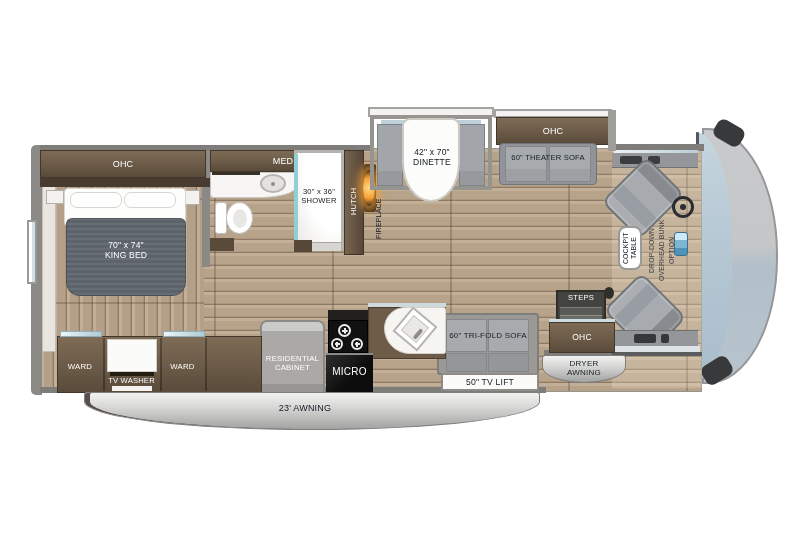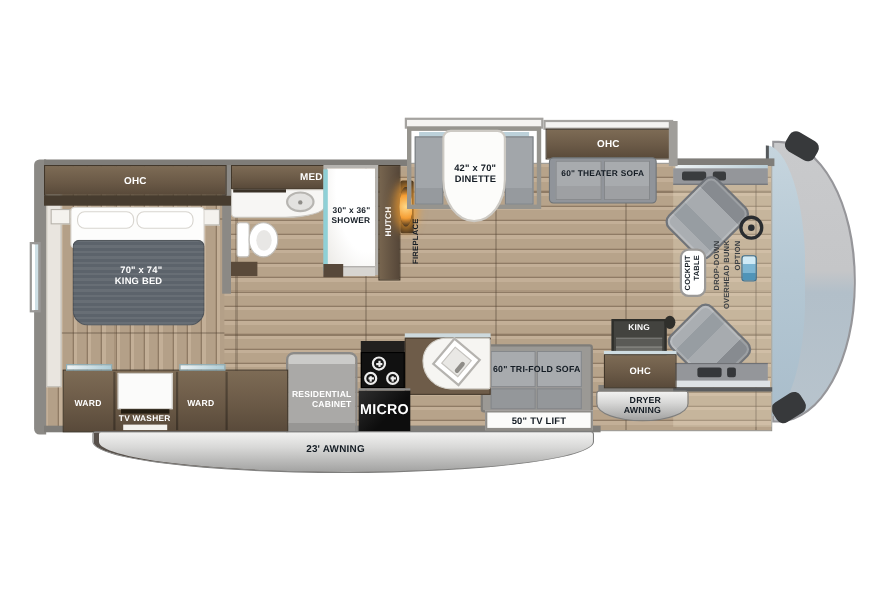--- a/index.html
+++ b/index.html
@@ -1,20 +1,20 @@
 <!DOCTYPE html>
 <html><head>
 <meta charset="utf-8">
 <style>
   html,body{margin:0;padding:0;background:#ffffff;}
   #stage{position:relative;width:800px;height:545px;background:#fff;overflow:hidden;
          font-family:"Liberation Sans",sans-serif;}
   .abs{position:absolute;}
   .lbl{position:absolute;display:flex;align-items:center;justify-content:center;
-       text-align:right;font-weight:bold;letter-spacing:.2px;line-height:1.18;
+       text-align:center;font-weight:normal;letter-spacing:.2px;line-height:1.18;
        white-space:pre-line;color:#fff;pointer-events:none;}
   .dk{color:#131b23;}
   .vt{writing-mode:vertical-rl;transform:rotate(180deg);}
   .wood{background:
     repeating-linear-gradient(90deg,rgba(0,0,0,0) 0 55px,rgba(73,59,45,.28) 55px 57px,rgba(0,0,0,0) 57px 118px),
     repeating-linear-gradient(180deg,#c3af97 0 3px,#b7a38a 3px 11px,#ab967e 11px 12px,#8f7b65 12px 13px);}
   .woodv{background:
     repeating-linear-gradient(180deg,rgba(0,0,0,0) 0 48px,rgba(73,59,45,.28) 48px 50px,rgba(0,0,0,0) 50px 104px),
     repeating-linear-gradient(90deg,#c3af97 0 3px,#b4a088 3px 11px,#a8937b 11px 12px,#8f7b65 12px 13px);}
   .brown{background:linear-gradient(180deg,#7d6b55 0%,#6b5a47 55%,#594a3a 100%);
@@ -150,21 +150,21 @@
 OPTION</div>
   <div class="abs" style="left:612px;top:330px;width:86px;height:16px;background:#94969a;border-top:1px solid #6f7175;"></div>
   <div class="abs" style="left:634px;top:334px;width:22px;height:9px;background:#35373a;border-radius:2px;"></div>
   <div class="abs" style="left:661px;top:334px;width:8px;height:9px;background:#35373a;border-radius:2px;"></div>
   <div class="abs" style="left:612px;top:346px;width:88px;height:6px;background:#dde2e5;"></div>
   <div class="abs" style="left:612px;top:352px;width:90px;height:4px;background:#5a5c5e;"></div>
 
   <div class="abs" style="left:556px;top:290px;width:50px;height:33px;background:#43433f;border:2px solid #2e2e2a;box-sizing:border-box;"></div>
   <div class="abs" style="left:560px;top:307px;width:42px;height:7px;background:#5a5a56;border-top:1px solid #7d7d79;"></div>
   <div class="abs" style="left:560px;top:315px;width:42px;height:7px;background:#6a6a66;border-top:1px solid #8d8d89;"></div>
-  <div class="lbl" style="left:556px;top:292px;width:50px;height:13px;font-size:7.6px;">KING</div>
+  <div class="lbl" style="left:556px;top:292px;width:50px;height:13px;font-size:7.6px;">STEPS</div>
   <div class="abs" style="left:604px;top:287px;width:10px;height:12px;background:#2f2f2b;border-radius:50%;"></div>
   <div class="abs" style="left:549px;top:319px;width:66px;height:4px;background:#cfdde2;"></div>
   <div class="abs brown" style="left:549px;top:322px;width:66px;height:31px;"></div>
   <div class="lbl" style="left:549px;top:322px;width:66px;height:31px;font-size:8.5px;">OHC</div>
   <div class="abs banner" style="left:542px;top:355px;width:84px;height:28px;border-radius:3px 3px 42px 42px / 3px 3px 16px 16px;"></div>
   <div class="lbl dk" style="left:542px;top:356px;width:84px;height:24px;font-size:8px;">DRYER
 AWNING</div>
 
   <div class="abs" style="left:437px;top:313px;width:102px;height:62px;background:#9b9995;border:2px solid #7f7d79;
               box-sizing:border-box;border-radius:3px;"></div>
@@ -185,21 +185,21 @@
   <div class="abs" style="left:405px;top:319px;width:20px;height:20px;transform:rotate(40deg);background:#e9e8e5;
               border:1px solid #c5c3bf;box-sizing:border-box;"></div>
   <div class="abs" style="left:416px;top:328px;width:4px;height:12px;transform:rotate(40deg);background:#8e8c88;border-radius:2px;"></div>
   <div class="abs" style="left:328px;top:310px;width:40px;height:10px;background:#22201e;"></div>
   <div class="abs" style="left:328px;top:320px;width:40px;height:33px;background:#111111;border:1px solid #000;box-sizing:border-box;"></div>
   <div class="burner" style="left:338px;top:324px;width:13px;height:13px;"></div>
   <div class="burner" style="left:331px;top:338px;width:12px;height:12px;"></div>
   <div class="burner" style="left:351px;top:338px;width:12px;height:12px;"></div>
   <div class="abs" style="left:326px;top:353px;width:47px;height:39px;background:linear-gradient(135deg,#2e2e2e 0%,#0d0d0d 60%);
               border-top:2px solid #8a8a8a;box-sizing:border-box;"></div>
-  <div class="lbl" style="left:326px;top:364px;width:47px;height:16px;font-size:13px;">MICRO</div>
+  <div class="lbl" style="left:326px;top:364px;width:47px;height:16px;font-size:10px;">MICRO</div>
   <div class="abs" style="left:260px;top:320px;width:65px;height:75px;border:2px solid #8b8a88;box-sizing:border-box;
               border-radius:7px 7px 2px 2px;
               background:linear-gradient(180deg,#cbcbc9 0 12%,#aaa9a7 12% 88%,#979694 88%);"></div>
   <div class="lbl" style="left:260px;top:350px;width:65px;height:26px;font-size:7.8px;">RESIDENTIAL
 CABINET</div>
 
   <div class="abs brown" style="left:57px;top:336px;width:205px;height:57px;"></div>
   <div class="abs" style="left:60px;top:331px;width:42px;height:6px;border:1px solid #8fb0ba;box-sizing:border-box;
               background:linear-gradient(90deg,#eef4f6,#accbd5);"></div>
   <div class="abs" style="left:163px;top:331px;width:42px;height:6px;border:1px solid #8fb0ba;box-sizing:border-box;

